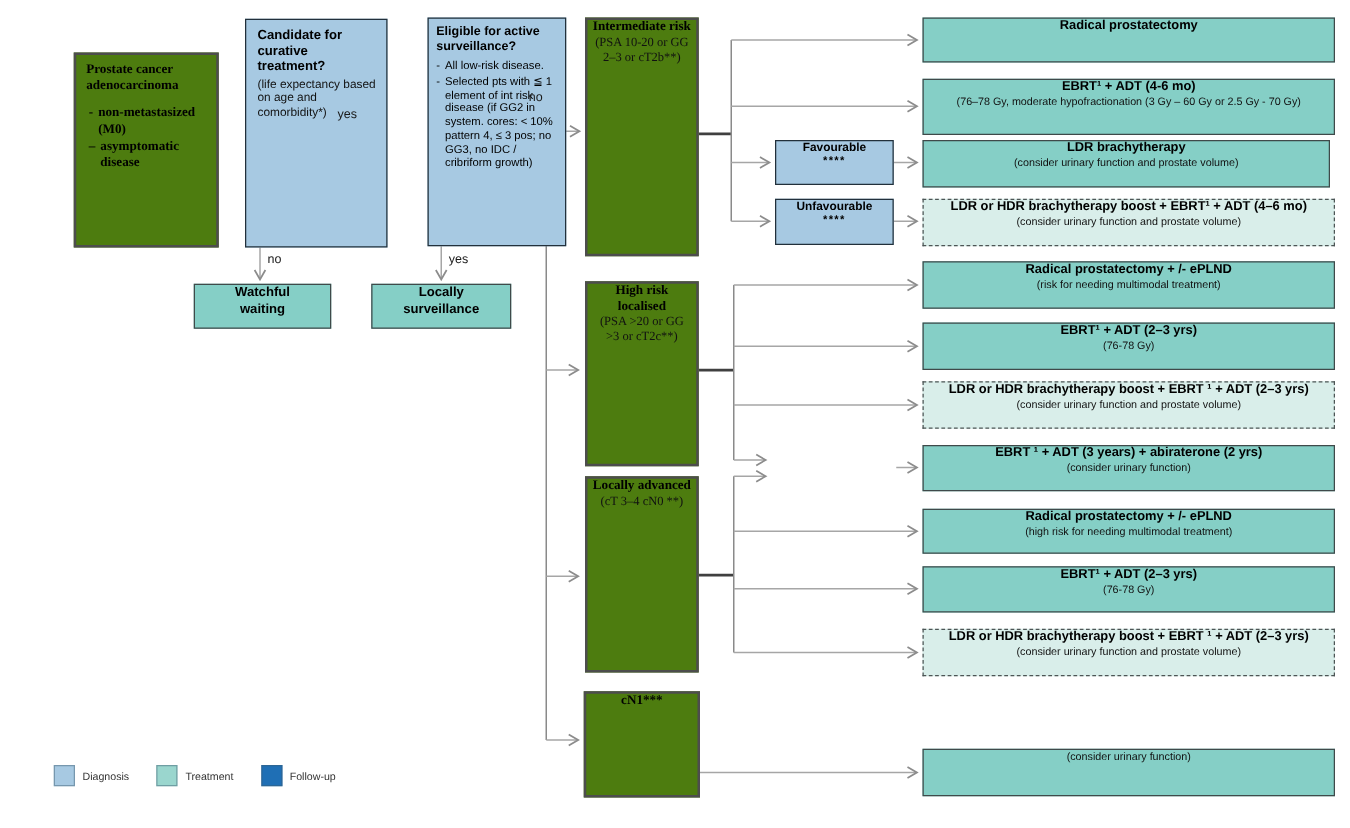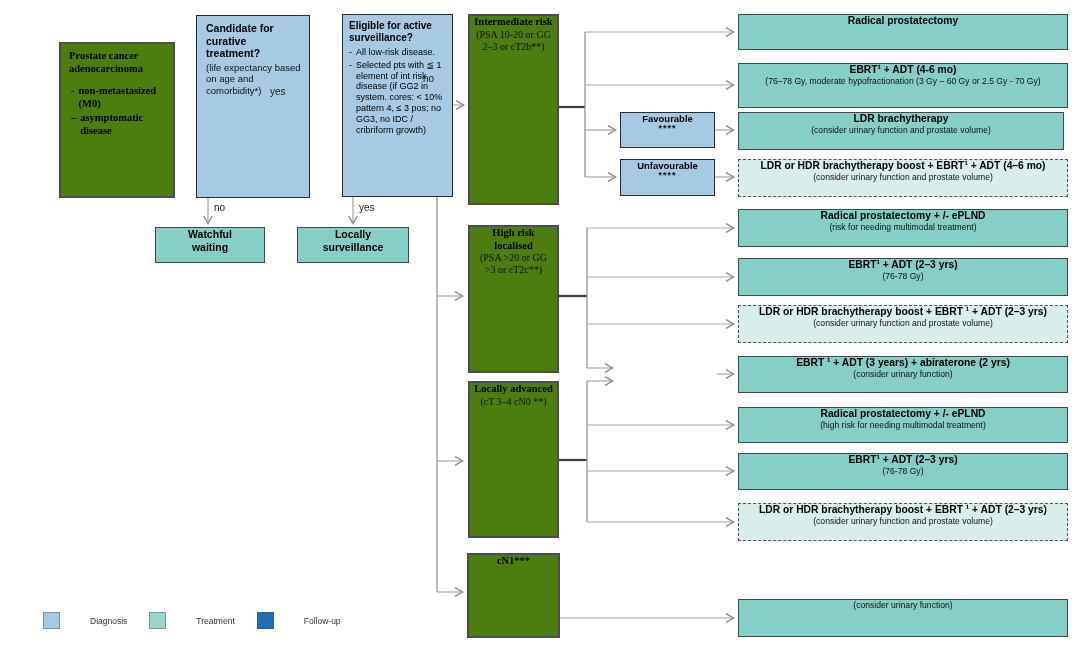--- a/index.html
+++ b/index.html
@@ -24,21 +24,21 @@
   .t-title { font-weight:bold; font-size:10.3px; line-height:1.15; }
   .t-note { font-size:8.6px; line-height:1.2; color:#111; padding:0 12px; }
   .flow-label { position:absolute; z-index:2; font-size:10px; color:#1a1a1a; }
   .stars { letter-spacing:1px; font-weight:bold; font-size:9px; line-height:0.9; }
   .sel-title { font-weight:bold; font-size:9.5px; }
   .twoof { font-size:9px; line-height:1.3; }
   .twoof .bold { font-weight:bold; }
   #legend { position:absolute; left:43px; top:612px; display:flex; align-items:center; gap:22px; z-index:1; }
   .leg-item { display:flex; align-items:center; gap:6px; }
   .leg-swatch { width:17px; height:17px; border:1px solid rgba(60,90,110,0.45); }
-  .leg-label { font-size:8.5px; color:#333;margin-left:24px; }
+  .leg-label { font-size:8.5px; color:#333; }
 </style>
 </head>
 <body>
 
 <div id="canvas">
 
   <svg id="wires" width="1080" height="662" viewBox="0 0 1080 662">
     <defs>
       <marker id="arr" viewBox="0 0 10 10" refX="7.5" refY="5" markerWidth="9" markerHeight="9" orient="auto">
         <path d="M1,1 L8,5 L1,9" fill="none" stroke="#8c8c8c" stroke-width="1.3"></path>

